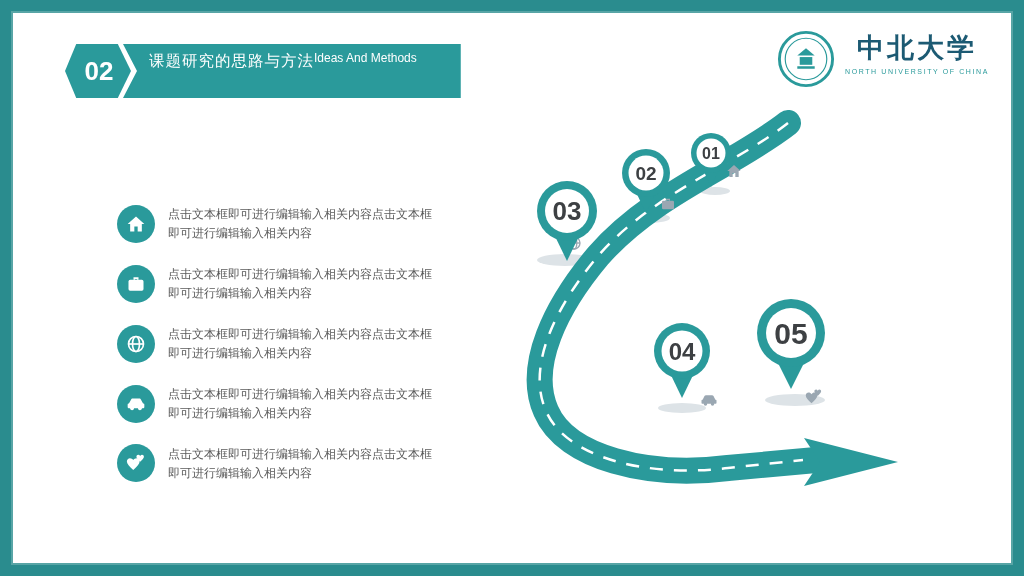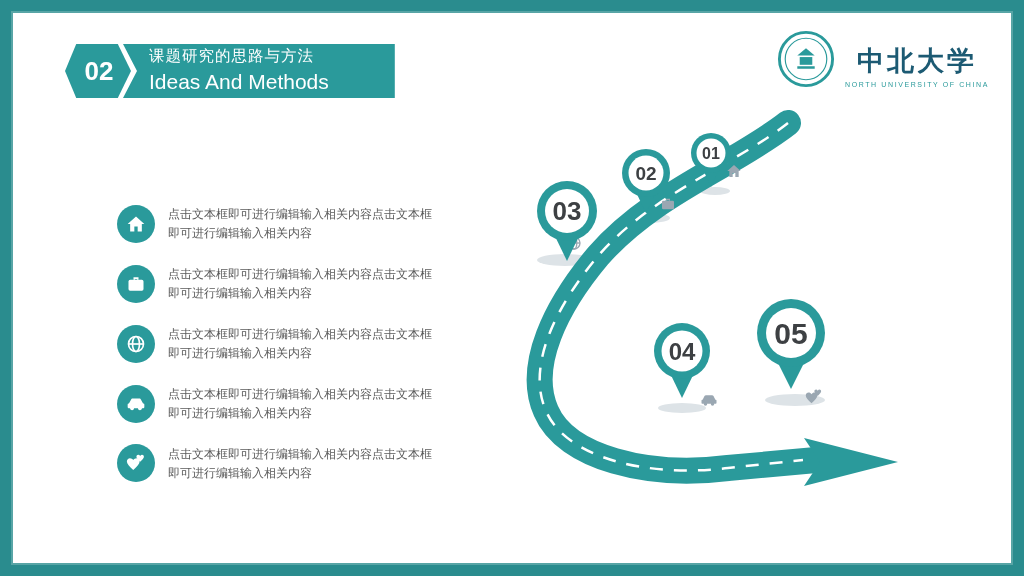--- a/index.html
+++ b/index.html
@@ -18,28 +18,28 @@
   .badge {
     width:64px; background:var(--accent,#2a9a9b); color:#fff;
     font-size:26px; font-weight:bold;
     display:flex; align-items:center; justify-content:center;
     clip-path: polygon(0 50%, 17% 0, 80% 0, 100% 50%, 80% 100%, 17% 100%);
     padding-left:2px;
   }
   .title-block {
     margin-left:-8px; background:var(--accent,#2a9a9b); color:#fff;
     clip-path: polygon(0 0, 100% 0, 100% 100%, 0 100%, 14px 50%);
-    padding:6px 66px 6px 26px;
-    display:flex; flex-direction:column; justify-content:center;
+    padding:6px 44px 6px 26px;
+    display:flex; flex-direction:row; justify-content:center;
   }
   .title-zh { font-size:15.5px; line-height:1.4; letter-spacing:1px; }
-  .title-en { font-size:21px; line-height:1.4; }
-
-  
-  .logo { position:absolute; top:17px; right:22px; display:flex; align-items:flex-end; gap:10px; }
+  .title-en { font-size:12px; line-height:1.4; }
+
+  
+  .logo { position:absolute; top:17px; right:22px; display:flex; align-items:flex-start; gap:10px; }
   .seal { width:58px; height:58px; }
   .seal circle { fill:none; stroke:var(--accent,#2a9a9b); }
   .seal .building { fill:var(--accent,#2a9a9b); }
   .logo-text { display:flex; flex-direction:column; align-items:center; }
   .logo-name {
     font-family:"DejaVu Serif", serif; font-weight:bold;
     font-size:27px; letter-spacing:3px; color:var(--logo_ink,#1c5a73); white-space:nowrap;
   }
   .logo-sub { font-size:7px; letter-spacing:1.6px; color:var(--accent,#2a9a9b); margin-top:2px; white-space:nowrap; }
 

